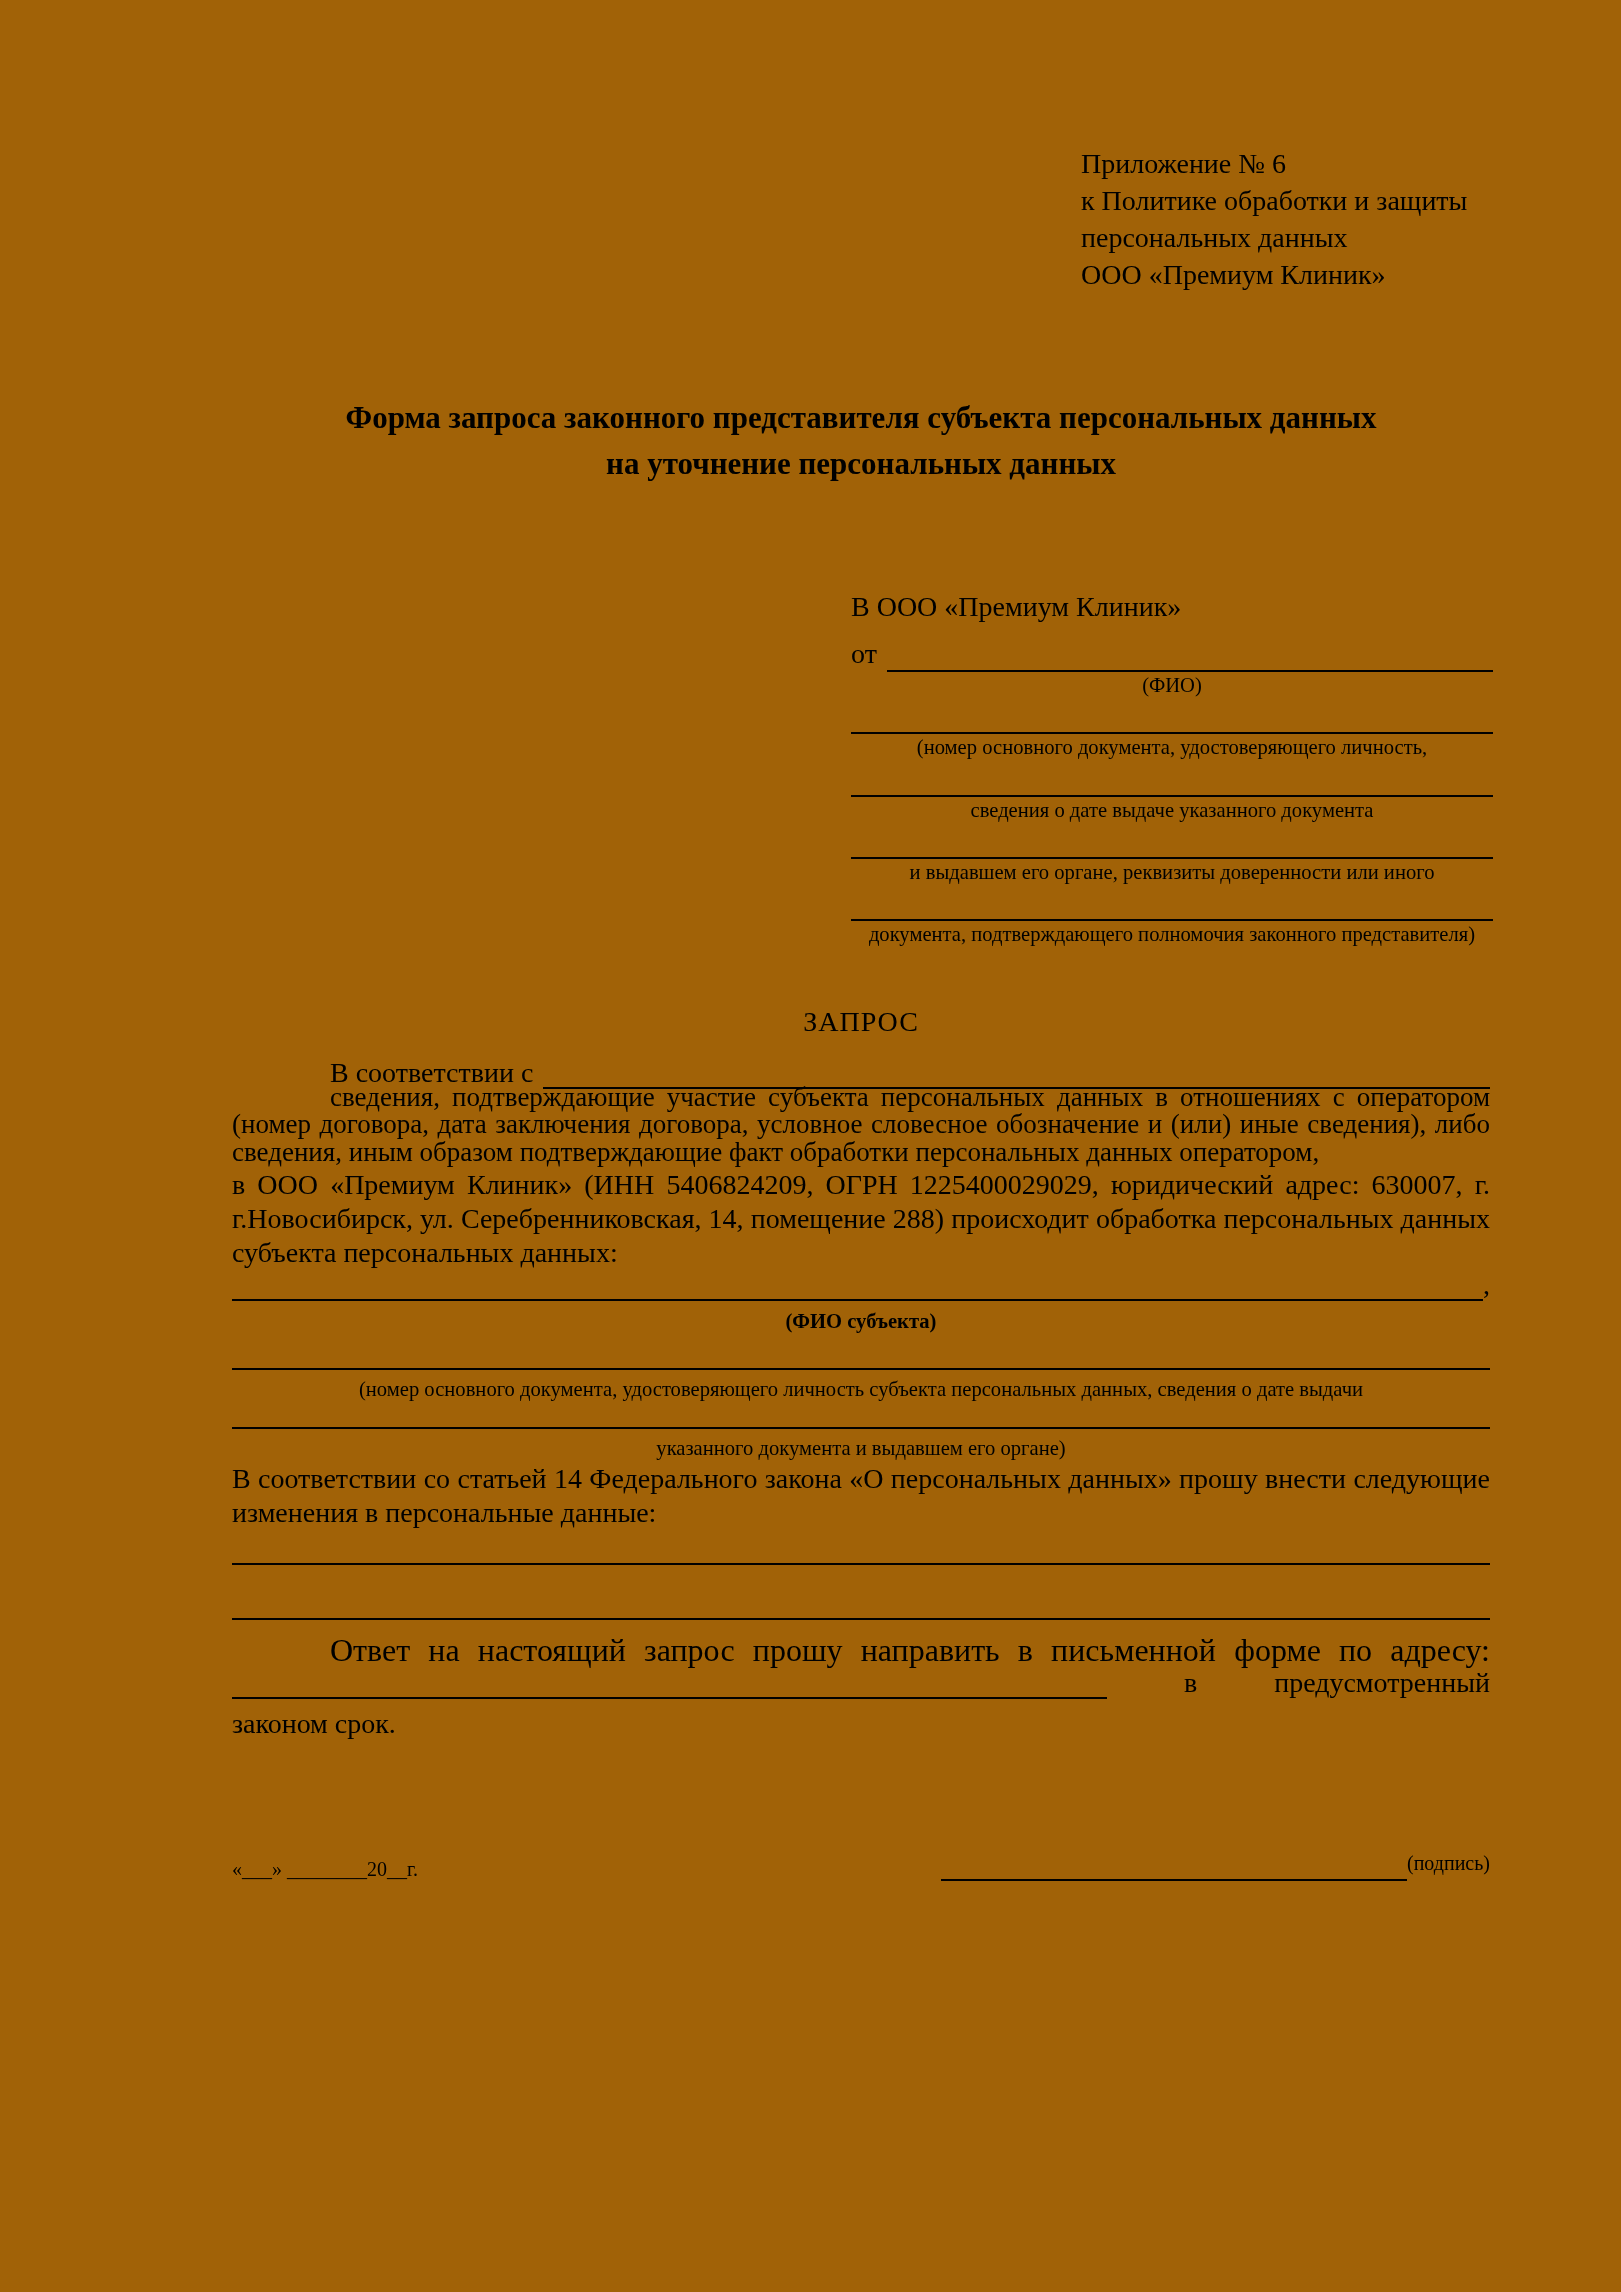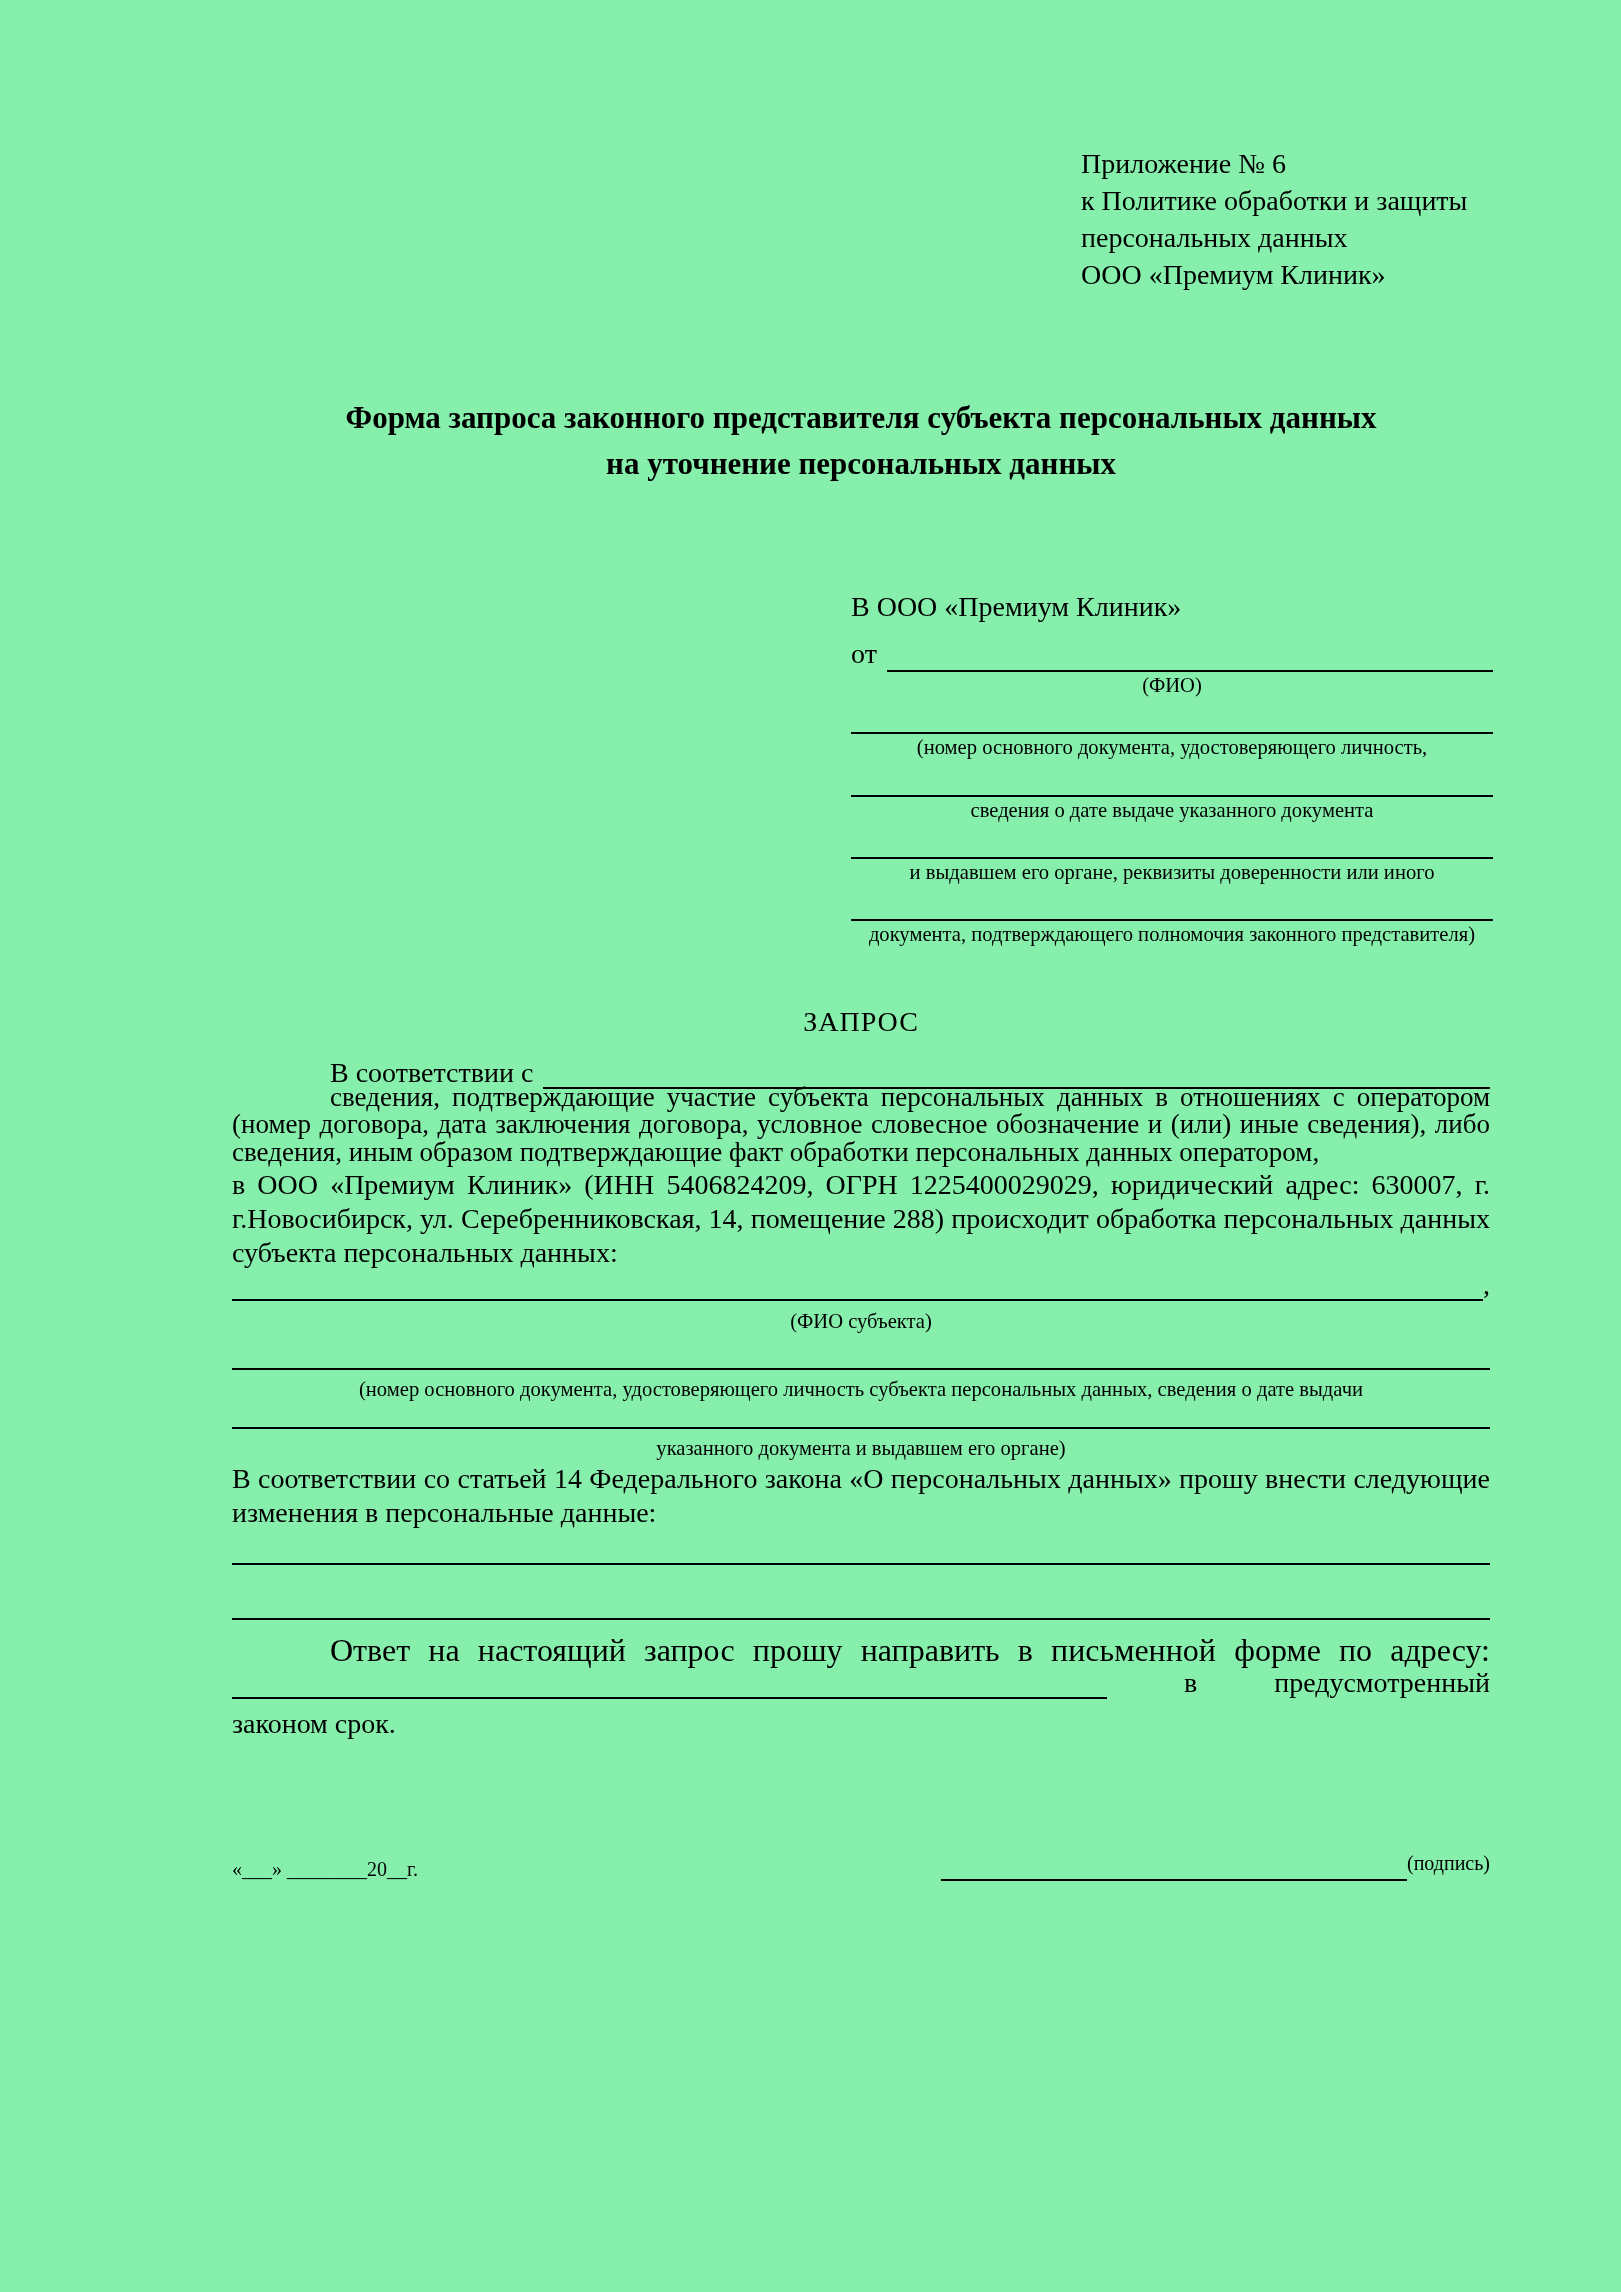--- a/index.html
+++ b/index.html
@@ -2,21 +2,21 @@
 <html><head>
 <meta charset="utf-8">
 <style>
   * { margin: 0; padding: 0; box-sizing: border-box; }
   html, body { background: #e8e8e8; }
   .page {
     position: relative;
     width: 1621px;
     height: 2293px;
     margin: 0 auto;
-    background: #86efac;
+    background: #a16207;
     font-family: "Liberation Serif", "DejaVu Serif", serif;
     color: #000000;
     overflow: hidden;
   }
   .abs { position: absolute; }
 
   
   .appendix { left: 1081px; top: 145px; width: 421px; font-size: 28px; line-height: 37px; }
 
   
@@ -34,21 +34,21 @@
   
   .content-w { left: 232px; width: 1258px; }
   .zapros { top: 1006px; text-align: center; font-size: 28px; letter-spacing: 1px; }
   .according { top: 1057px; display: flex; align-items: flex-end; font-size: 28px; text-align: center; }
   .according .label { flex: 0 0 auto; padding-left: 98px; }
   .fine-print { top: 1084px; font-size: 27px; line-height: 27.4px; text-align: justify; text-indent: 98px; }
   .operator-par { top: 1168px; font-size: 28px; line-height: 34px; text-align: justify; }
   .subject-row { top: 1262px; height: 39px; display: flex; align-items: flex-end; font-size: 28px; }
   .subject-row .line { flex: 1 1 auto; border-bottom: 2.9px solid #000; height: 100%; }
   .subject-row .comma { flex: 0 0 auto; }
-  .cap-fio { top: 1308px; }
+  .cap-fio { top: 1308px; font-weight: bold; }
   .line-2 { top: 1331px; height: 39px; border-bottom: 2.9px solid #000; }
   .cap-2 { top: 1376px; }
   .line-3 { top: 1390px; height: 39px; border-bottom: 2.9px solid #000; }
   .cap-3 { top: 1435px; }
   .law-par { top: 1462px; font-size: 28px; line-height: 34px; text-align: justify; }
   .blank-1 { top: 1526px; height: 39px; border-bottom: 2.9px solid #000; }
   .blank-2 { top: 1581px; height: 39px; border-bottom: 2.9px solid #000; }
   .answer-l1 { top: 1633px; font-size: 32px; line-height: 34px; text-align: justify; text-align-last: justify; text-indent: 98px; }
   .answer-l2 { top: 1660px; height: 39px; display: flex; align-items: flex-end; justify-content: space-between; font-size: 28px; }
   .answer-l2 .line { width: 875px; border-bottom: 2.9px solid #000; height: 100%; }

